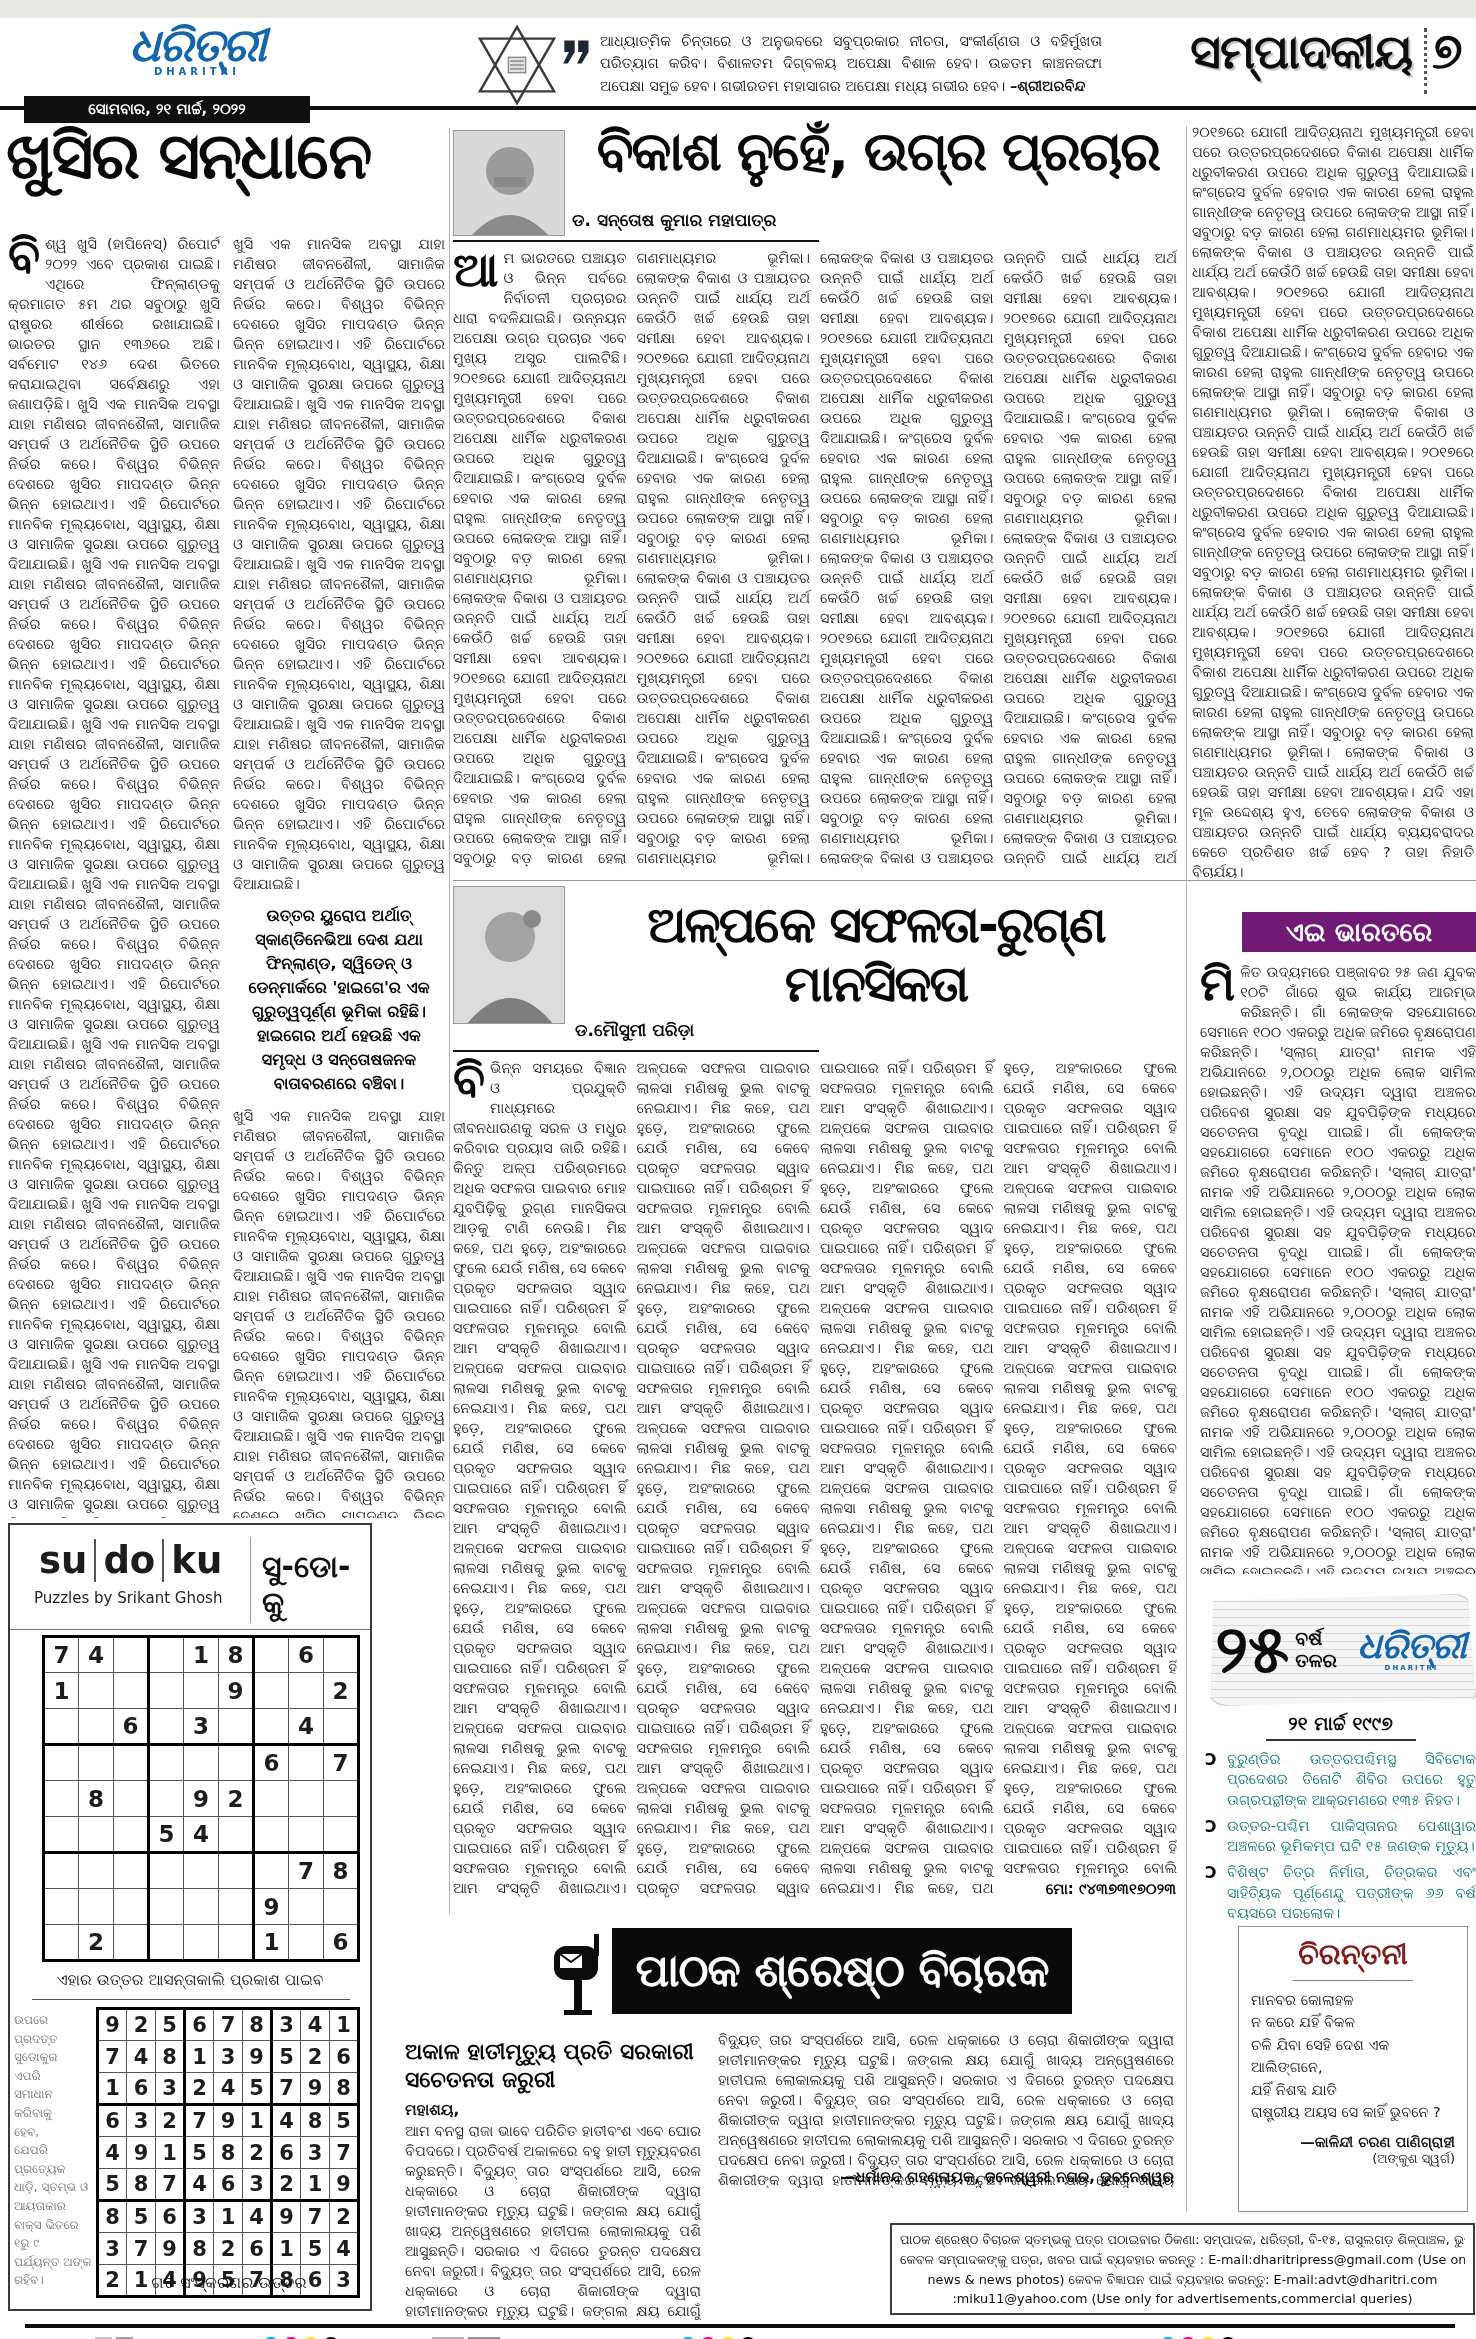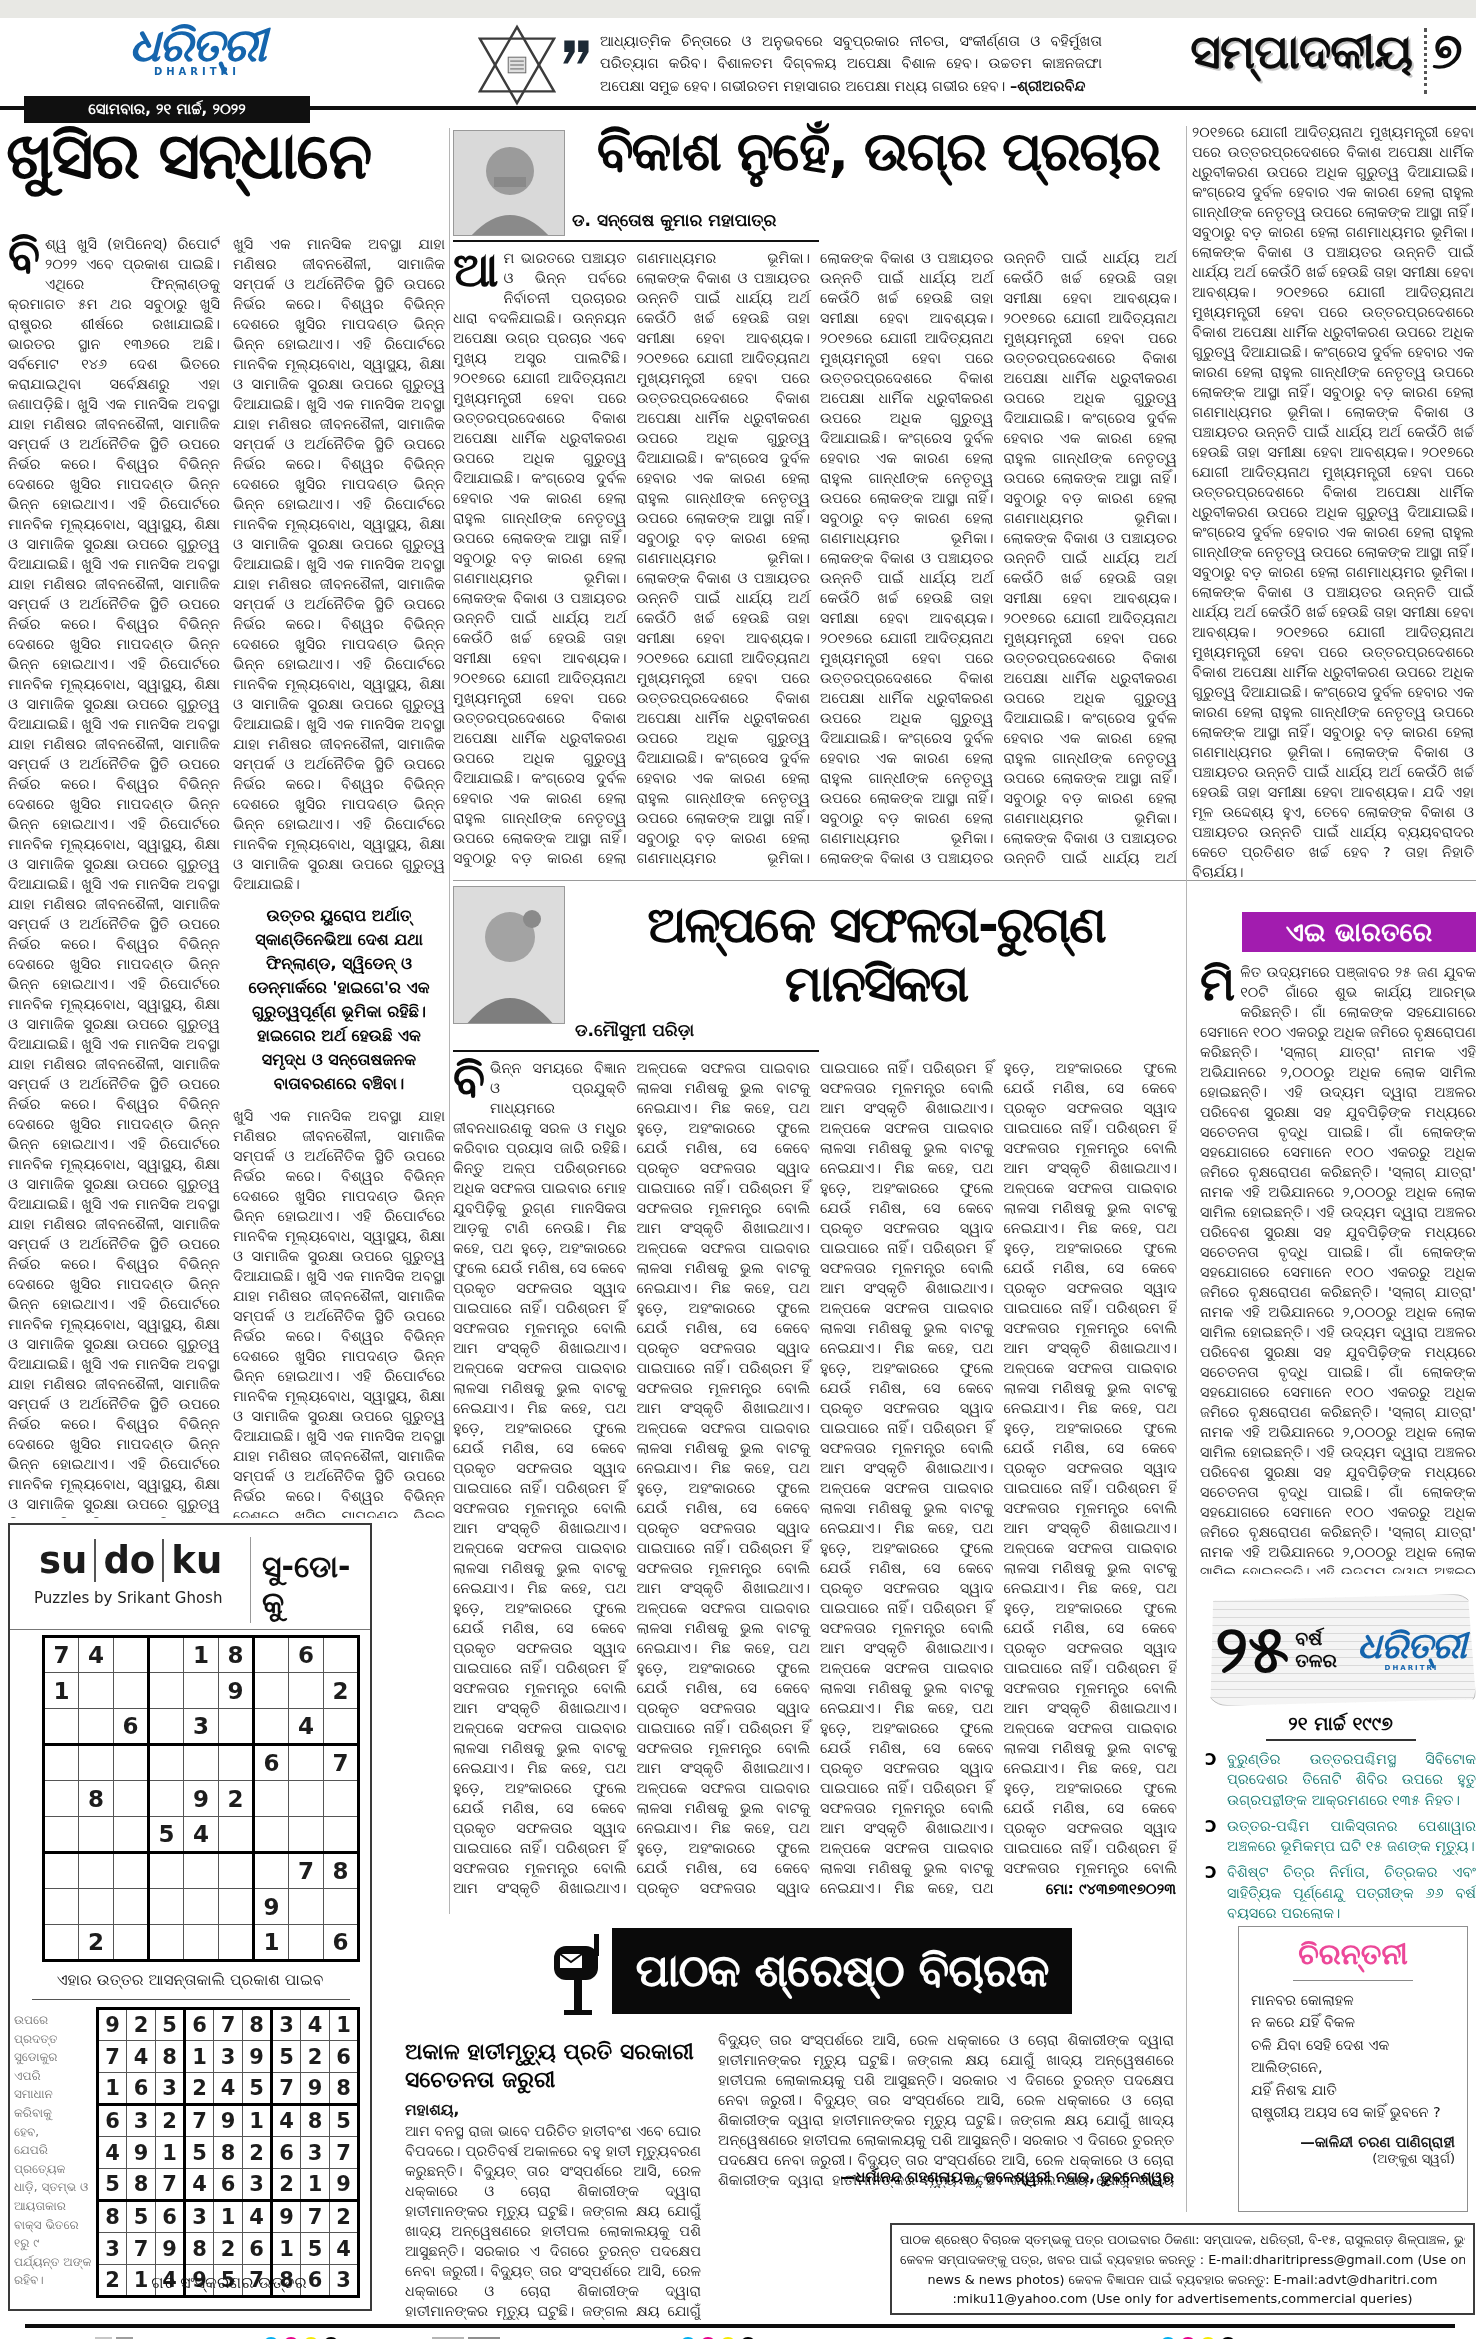--- a/index.html
+++ b/index.html
@@ -38,21 +38,21 @@
   .h-rule { height:1px; background:#9a9a9a; }
 
   .a1-cols { left:8px; top:216px; width:438px; height:1284px; display:flex; gap:13px; }
   .a1-col { width:212px; height:100%; overflow:hidden; }
   .a2-body { left:453px; top:230px; width:724px; height:626px; column-count:4; column-gap:10px; }
   .a2-right { left:1192px; top:104px; width:282px; height:756px; overflow:hidden; }
   .a3-body { left:453px; top:1040px; width:724px; height:848px; column-count:4; column-gap:10px; }
   .a3-phone { left:1000px; top:1858px; width:176px; background:#fff; }
 
   
-  .india-banner { left:1242px; top:894px; width:234px; height:40px; background:#a21caf; color:#fff; font-size:26px; font-weight:bold; text-align:center; line-height:40px; }
+  .india-banner { left:1242px; top:894px; width:234px; height:40px; background:#701a75; color:#fff; font-size:26px; font-weight:bold; text-align:center; line-height:40px; }
   .india-body { left:1200px; top:944px; width:276px; height:612px; overflow:hidden; }
 
   
   .y25 { left:1205px; top:1576px; width:271px; }
   .y25-ribbon { position:relative; width:100%; height:112px; background:
       repeating-linear-gradient(0deg,#f4f4f4 0 7px,#d9d9d9 7px 8px),
       repeating-linear-gradient(90deg,#f4f4f400 0 9px,#d9d9d966 9px 10px);
       border-radius:14px 22px 14px 22px; border:1px solid #bbb;
       display:flex; align-items:center; justify-content:center; gap:6px;
       clip-path:polygon(3% 6%,97% 0,100% 94%,2% 100%); }
@@ -60,21 +60,21 @@
   .y25-rest { font-size:19px; font-weight:bold; color:#0b0b0b; width:56px; line-height:1.15; }
   .y25-logo { font-size:36px; font-weight:bold; font-style:italic; color:#1565ad; letter-spacing:-1px; line-height:1; }
   .y25-logo-sub { font-size:7px; font-weight:bold; color:#1565ad; letter-spacing:2px; text-align:center; }
   .y25-date { margin:6px auto 2px; width:150px; text-align:center; font-size:19px; font-weight:bold; border-bottom:2px solid #333; padding-bottom:4px; color:#0a0a0a; }
   .y25-bullets { margin-top:8px; }
   .y25-bullets .list-line { position:relative; padding-left:22px; font-size:14.5px; line-height:1.4; text-align:justify; margin-bottom:6px; color:#0f766e; }
   .y25-bullets .list-line::before { content:"Ɔ"; position:absolute; left:0; top:0; font-weight:bold; font-size:16px; color:#000; }
 
   
   .chira { left:1238px; top:1908px; width:230px; height:286px; border:1px solid #8f8f8f; padding:10px 12px; }
-  .chira-title { text-align:center; font-size:29px; font-weight:bold; color:#ec4899; }
+  .chira-title { text-align:center; font-size:29px; font-weight:bold; color:#7f1d1d; }
   .chira-div { width:120px; height:1px; background:#888; margin:8px auto; }
   .chira-lines .list-line { font-size:14.5px; line-height:1.55; color:#141414; }
   .chira-attr { margin-top:10px; text-align:right; font-weight:bold; font-size:14.5px; }
   .chira-src { text-align:right; font-size:13px; }
 
   
   .sudoku-box { left:8px; top:1505px; width:364px; height:788px; border:2px solid #3a3a3a; background:#fff; }
   .sdk-header { position:absolute; left:0; top:8px; width:100%; height:96px; }
   .sdk-en { position:absolute; left:22px; top:6px; font-size:37px; font-weight:bold; letter-spacing:0; color:#1c1c1c; }
   .sdk-en span { padding:0 7px; }

